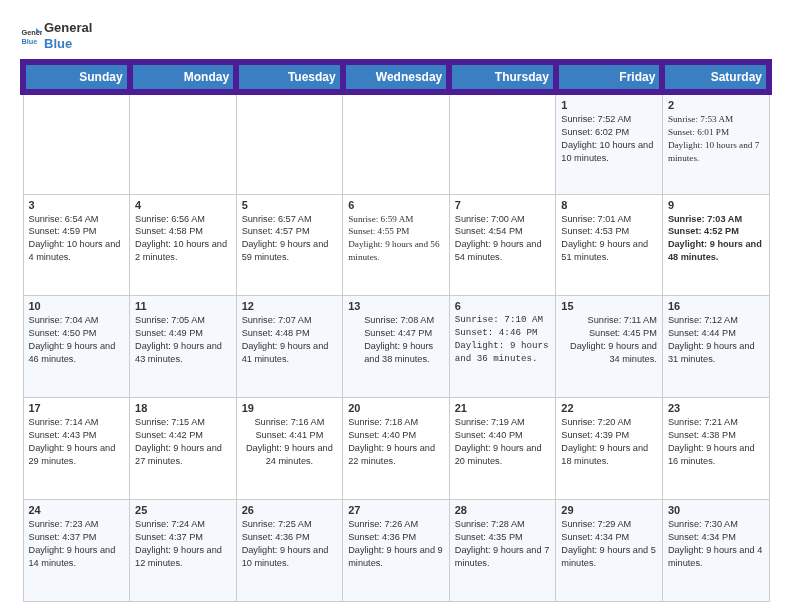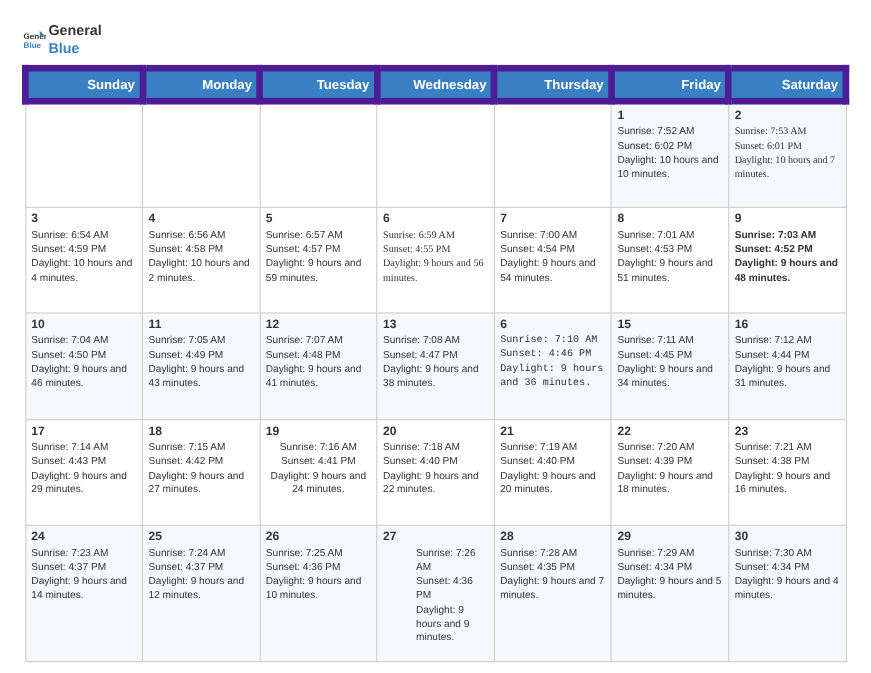--- a/index.html
+++ b/index.html
@@ -205,33 +205,33 @@
 Daylight: 9 hours and 43 minutes.</div>
           </td>
           <td>
             <span class="day-num">12</span>
             <div class="cell-text" style="white-space: pre-line;">Sunrise: 7:07 AM
 Sunset: 4:48 PM
 Daylight: 9 hours and 41 minutes.</div>
           </td>
           <td>
             <span class="day-num">13</span>
-            <div class="cell-text" style="white-space: pre-line;">Sunrise: 7:08 AM
+            <div class="cell-text" style="white-space: pre-line; margin-left: 16px;">Sunrise: 7:08 AM
 Sunset: 4:47 PM
 Daylight: 9 hours and 38 minutes.</div>
           </td>
           <td>
             <span class="day-num">6</span>
             <div class="cell-text" style="white-space: pre-line; font-family: Liberation Mono, monospace;">Sunrise: 7:10 AM
 Sunset: 4:46 PM
 Daylight: 9 hours and 36 minutes.</div>
           </td>
           <td>
             <span class="day-num">15</span>
-            <div class="cell-text" style="white-space: pre-line;">Sunrise: 7:11 AM
+            <div class="cell-text" style="white-space: pre-line; text-align: right;">Sunrise: 7:11 AM
 Sunset: 4:45 PM
 Daylight: 9 hours and 34 minutes.</div>
           </td>
           <td>
             <span class="day-num">16</span>
             <div class="cell-text" style="white-space: pre-line;">Sunrise: 7:12 AM
 Sunset: 4:44 PM
 Daylight: 9 hours and 31 minutes.</div>
           </td>
         </tr>
@@ -293,21 +293,21 @@
 Daylight: 9 hours and 12 minutes.</div>
           </td>
           <td>
             <span class="day-num">26</span>
             <div class="cell-text" style="white-space: pre-line;">Sunrise: 7:25 AM
 Sunset: 4:36 PM
 Daylight: 9 hours and 10 minutes.</div>
           </td>
           <td>
             <span class="day-num">27</span>
-            <div class="cell-text" style="white-space: pre-line; margin-left: 30px;">Sunrise: 7:26 AM
+            <div class="cell-text" style="white-space: pre-line;">Sunrise: 7:26 AM
 Sunset: 4:36 PM
 Daylight: 9 hours and 9 minutes.</div>
           </td>
           <td>
             <span class="day-num">28</span>
             <div class="cell-text" style="white-space: pre-line;">Sunrise: 7:28 AM
 Sunset: 4:35 PM
 Daylight: 9 hours and 7 minutes.</div>
           </td>
           <td>

